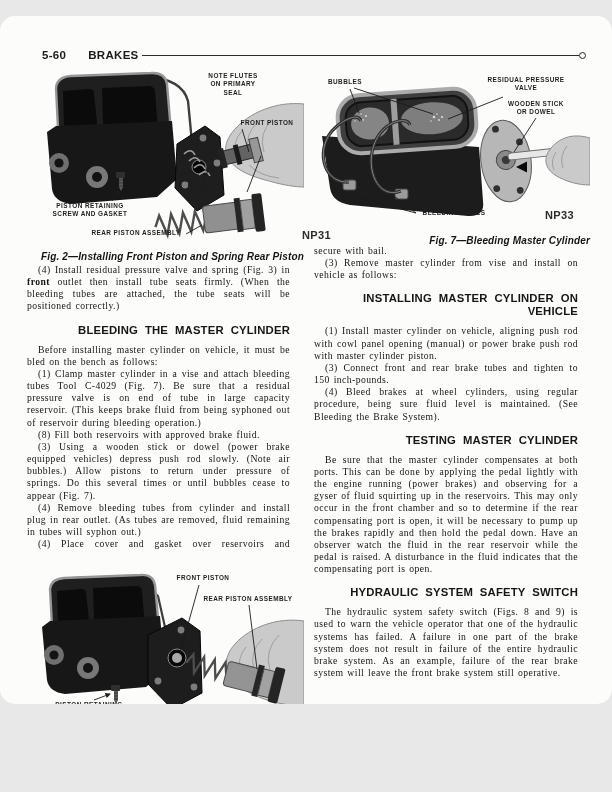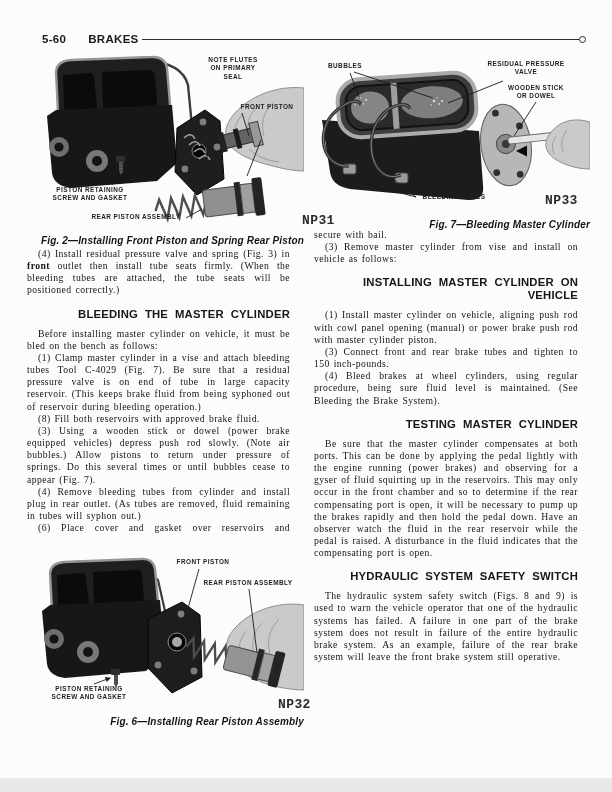--- a/index.html
+++ b/index.html
@@ -1,19 +1,20 @@
 <!DOCTYPE html>
 <html><head>
 <meta charset="utf-8">
 <style>
   html,body{margin:0;padding:0;background:#e8e8e8;}
   .page{
-    position:relative; width:612px; height:778px; margin:0 auto;
+    position:relative; width:612px; height:688px; margin:16px auto;
     background:#fcfcfa; color:#141414; overflow:hidden;
     font-family:"Liberation Serif", serif;
+    border-radius:15px;
   }
   
   .pagehead{
     position:absolute; left:42px; right:26px; top:32px; height:14px;
     display:flex; align-items:center;
     font-family:"Liberation Sans", sans-serif; font-weight:bold; font-size:11.5px;
     letter-spacing:0.3px; color:#1b1b1b;
   }
   .pgnum{flex:0 0 auto;}
   .pgtitle{flex:0 0 auto; margin-left:22px;}
@@ -37,22 +38,22 @@
   }
   
   figure.fig{position:absolute; margin:0; padding:0;}
   .fig svg{position:absolute; left:0; top:0;}
   .callout{
     position:absolute; font-family:"Liberation Sans", sans-serif;
     font-weight:600; font-size:6.4px; line-height:8.3px; letter-spacing:0.45px;
     color:#1e1e1e; text-align:center; white-space:pre-line;
   }
   .photo-code{
-    position:absolute; font-family:Liberation Mono, monospace;
-    font-weight:bold; font-size:13px; letter-spacing:0.4px; color:#2c2c2c;
+    position:absolute; font-family:Liberation Sans, sans-serif;
+    font-weight:bold; font-size:11px; letter-spacing:0.4px; color:#2c2c2c;
   }
   figcaption.figcap{
     position:absolute; left:0; right:0; bottom:0; text-align:right;
     font-family:"Liberation Sans", sans-serif; font-weight:bold; font-style:italic;
     font-size:10px; letter-spacing:0.15px; color:#141414;
   }
   .fig5{left:36px; top:52px;  width:268px; height:194px;}
   .fig7{left:310px; top:52px; width:280px; height:178px;}
   .fig6{left:36px; top:553px; width:268px; height:174px;}
 </style>
@@ -276,21 +277,21 @@
   </figure>
 
   <div class="col col-left">
     <p><span>(4) Install residual pressure valve and spring (Fig. 3) in </span><b>front</b><span> outlet then install tube seats firmly. (When the bleeding tubes are attached, the tube seats will be positioned correctly.)</span></p>
     <h2>BLEEDING THE MASTER CYLINDER</h2>
     <p>Before installing master cylinder on vehicle, it must be bled on the bench as follows:</p>
     <p>(1) Clamp master cylinder in a vise and attach bleeding tubes Tool C-4029 (Fig. 7). Be sure that a residual pressure valve is on end of tube in large capacity reservoir. (This keeps brake fluid from being syphoned out of reservoir during bleeding operation.)</p>
     <p>(8) Fill both reservoirs with approved brake fluid.</p>
     <p>(3) Using a wooden stick or dowel (power brake equipped vehicles) depress push rod slowly. (Note air bubbles.) Allow pistons to return under pressure of springs. Do this several times or until bubbles cease to appear (Fig. 7).</p>
     <p>(4) Remove bleeding tubes from cylinder and install plug in rear outlet. (As tubes are removed, fluid remaining in tubes will syphon out.)</p>
-    <p class="stretch">(6) Place cover and gasket over reservoirs and</p>
+    <p class="stretch">(4) Place cover and gasket over reservoirs and</p>
   </div>
 
   <div class="col col-right">
     <p class="noindent">secure with bail.</p>
     <p>(3) Remove master cylinder from vise and install on vehicle as follows:</p>
     <h2>INSTALLING MASTER CYLINDER ON VEHICLE</h2>
     <p>(1) Install master cylinder on vehicle, aligning push rod with cowl panel opening (manual) or power brake push rod with master cylinder piston.</p>
     <p>(3) Connect front and rear brake tubes and tighten to 150 inch-pounds.</p>
     <p>(4) Bleed brakes at wheel cylinders, using regular procedure, being sure fluid level is maintained. (See Bleeding the Brake System).</p>
     <h2>TESTING MASTER CYLINDER</h2>

